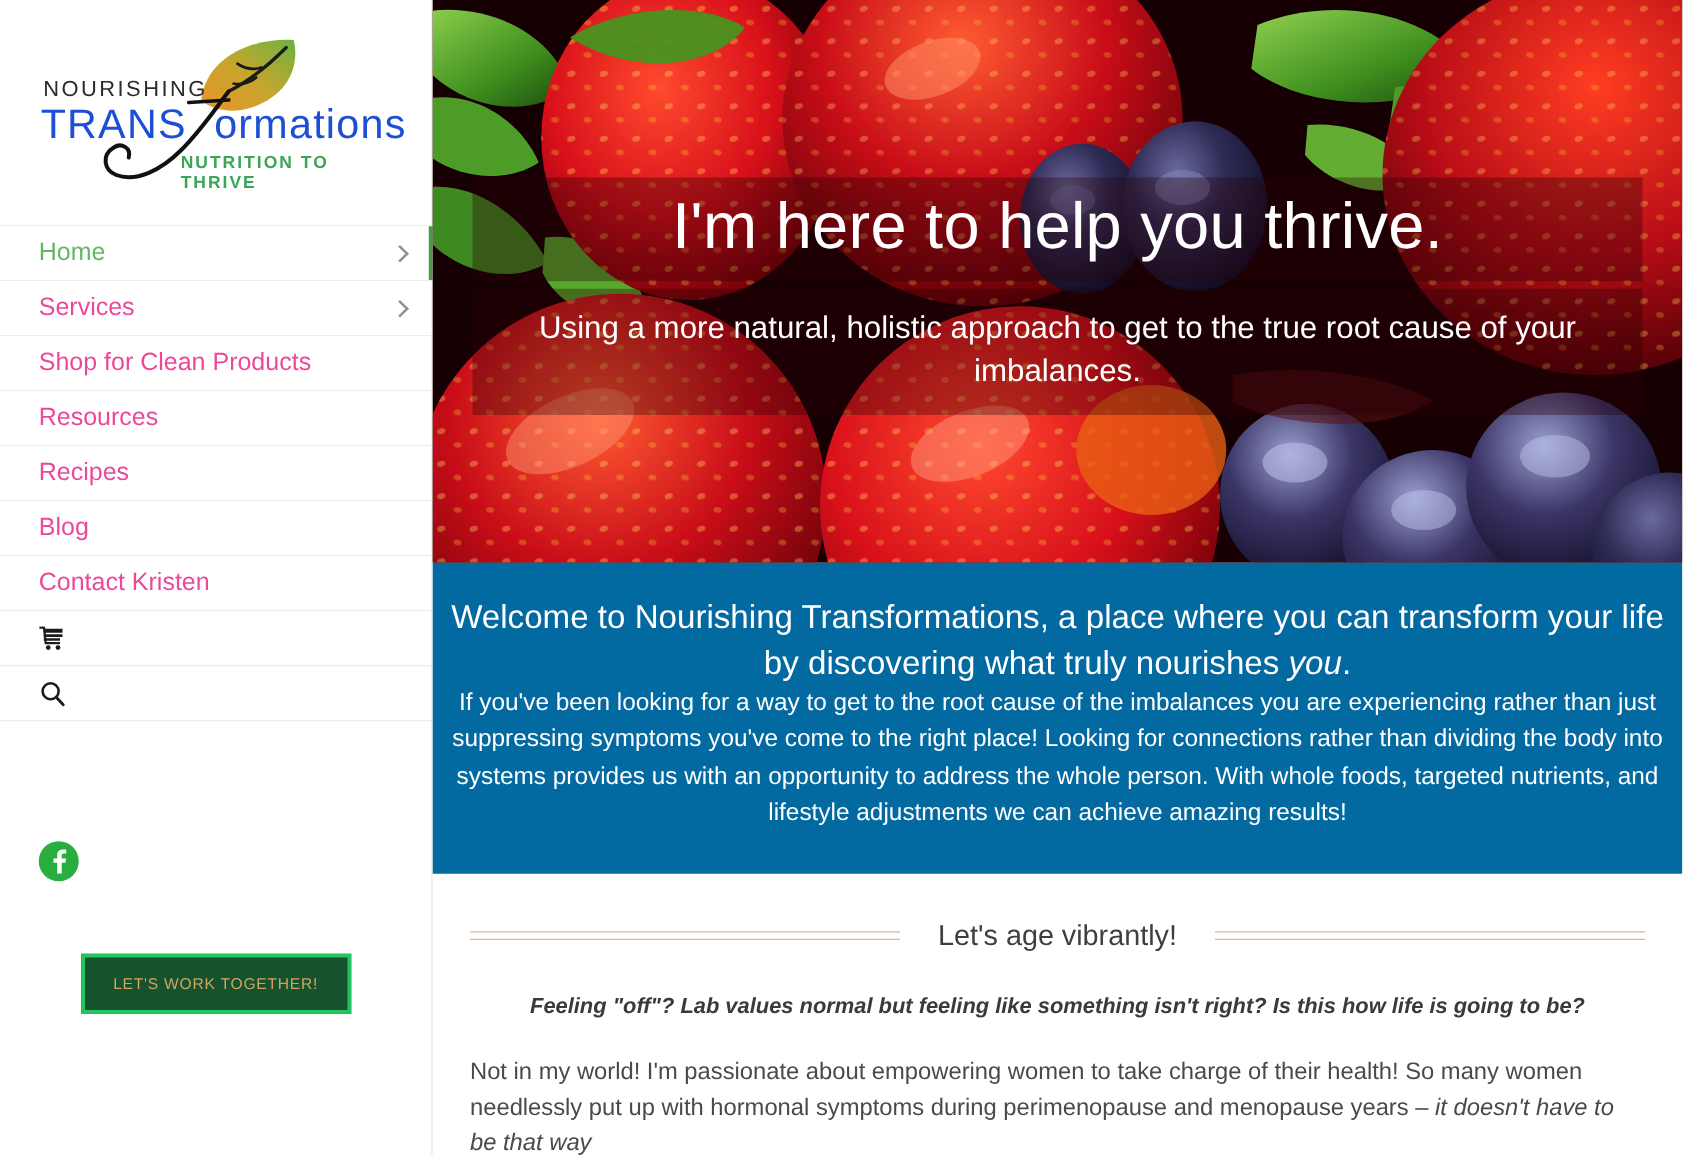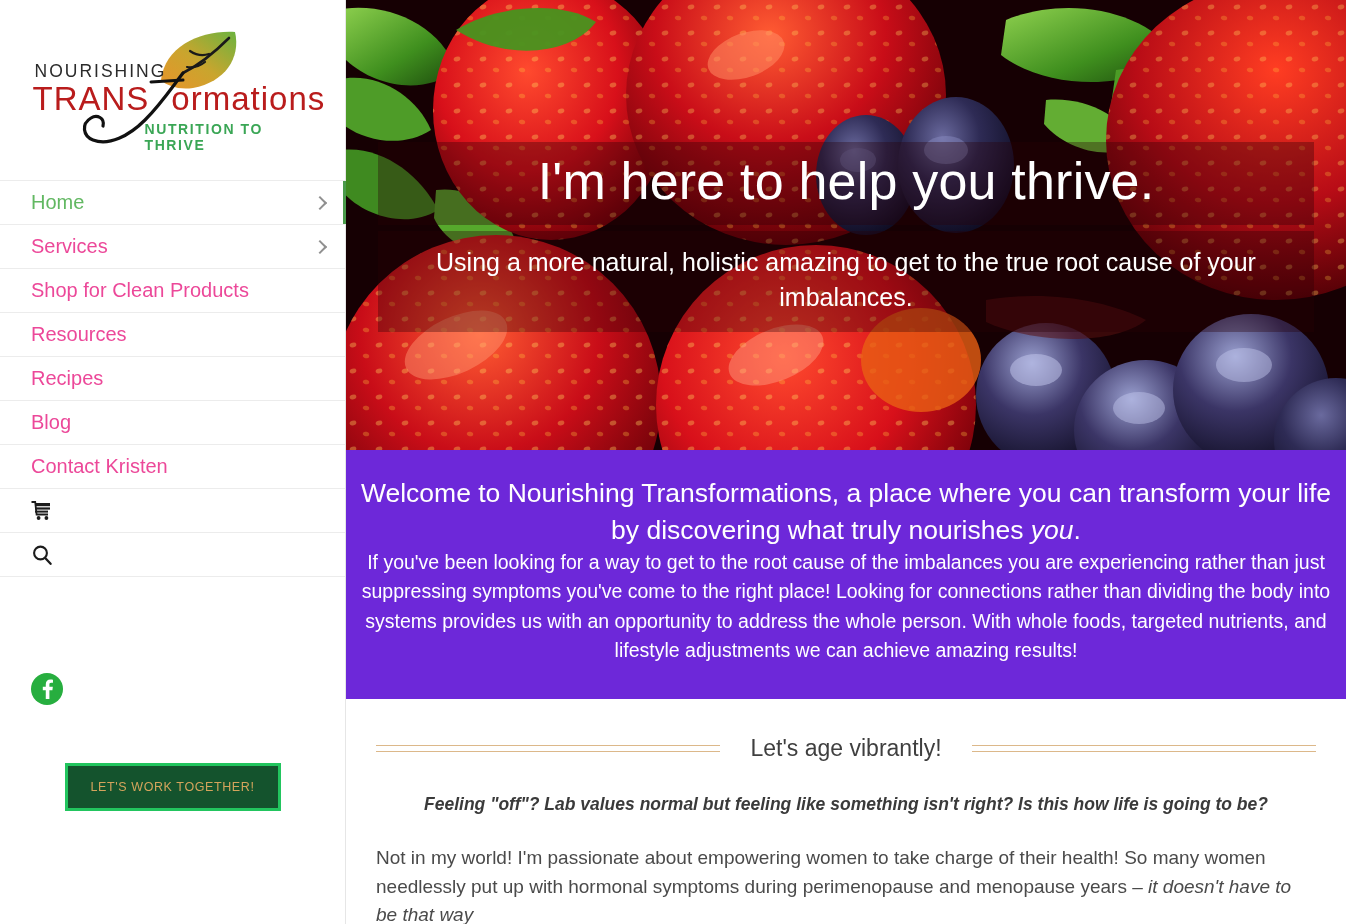--- a/index.html
+++ b/index.html
@@ -136,21 +136,21 @@
   }
   .hero-sub {
     color: #fff;
     font-size: 25px;
     font-weight: 400;
     line-height: 1.42;
   }
 
   
   .welcome {
-    background: #6d28d9;
+    background: #0369a1;
     padding: 25px 14px 34px;
     color: #fff;
     text-align: center;
   }
   .welcome-title {
     font-size: 26.5px;
     line-height: 1.38;
     font-weight: 400;
   }
   .welcome-title em { font-style: italic; }
@@ -223,21 +223,21 @@
 
           <path d="M196 10 C182 24, 168 36, 150 45" stroke="#1a1a1a" stroke-width="2.6" fill="none" stroke-linecap="round"></path>
           <path d="M176 26 C170 28, 163 27, 157 23" stroke="#1a1a1a" stroke-width="2.2" fill="none" stroke-linecap="round"></path>
           <path d="M172 34 C167 38, 161 40, 154 39" stroke="#1a1a1a" stroke-width="2.2" fill="none" stroke-linecap="round"></path>
 
           <path d="M150 45 C140 58, 128 76, 112 92 C96 108, 76 118, 60 112 C50 108, 48 96, 58 90 C64 86, 72 90, 70 98" stroke="#111" stroke-width="3.2" fill="none" stroke-linecap="round"></path>
 
           <line x1="118" y1="54" x2="150" y2="52" stroke="#111" stroke-width="3" stroke-linecap="round"></line>
         </svg>
         <div style="position:absolute; left:2px; top:33px; font-size:17.5px; letter-spacing:2.0px; color:#2b2b2b;">NOURISHING</div>
-        <div style="position:absolute; left:0px; top:52px; font-size:33px; letter-spacing:1px; color:#b91c1c;text-align:right;">
+        <div style="position:absolute; left:0px; top:52px; font-size:33px; letter-spacing:1px; color:#1d4ed8;text-align:right;">
           <span>TRANS</span><span style="padding-left:22px;">ormations</span>
         </div>
         <div style="position:absolute; left:112px; top:93px; font-size:14px; font-weight:bold; letter-spacing:1.6px; color:#3aa655;">NUTRITION TO THRIVE</div>
       </div>
     </div>
 
     <nav class="nav">
 
       <div class="nav-item active">
         <span class="nav-label">Home</span>
@@ -394,21 +394,21 @@
         <ellipse cx="793" cy="408" rx="26" ry="16" fill="#c3c8ee" opacity="0.45"></ellipse>
         <ellipse cx="898" cy="365" rx="28" ry="17" fill="#c3c8ee" opacity="0.45"></ellipse>
         <path d="M640 300 C700 290, 760 300, 800 320 C770 345, 690 345, 640 322 Z" fill="#5a1010" opacity="0.55"></path>
       </svg>
 
       <div class="hero-overlay">
         <div class="hero-title-band">
           <h1 class="hero-title">I'm here to help you thrive.</h1>
         </div>
         <div class="hero-sub-band">
-          <p class="hero-sub">Using a more natural, holistic amazing to get to the true root cause of your imbalances.</p>
+          <p class="hero-sub">Using a more natural, holistic approach to get to the true root cause of your imbalances.</p>
         </div>
       </div>
     </section>
 
     <section class="welcome">
       <h2 class="welcome-title"><span>Welcome to Nourishing Transformations, a place where you can transform your life by discovering what truly nourishes </span><em>you</em><span>.</span></h2>
       <p class="welcome-body">If you've been looking for a way to get to the root cause of the imbalances you are experiencing rather than just suppressing symptoms you've come to the right place! Looking for connections rather than dividing the body into systems provides us with an opportunity to address the whole person. With whole foods, targeted nutrients, and lifestyle adjustments we can achieve amazing results!</p>
     </section>
 
     <section class="content">

